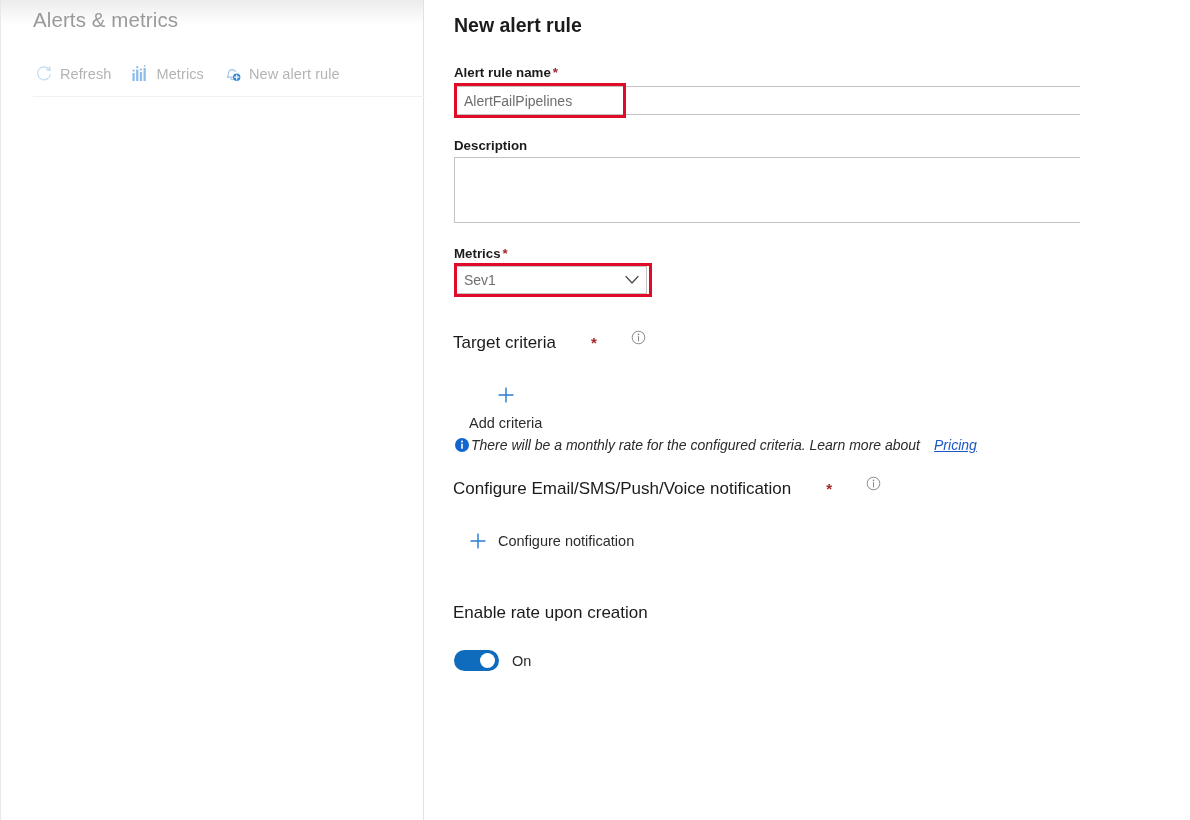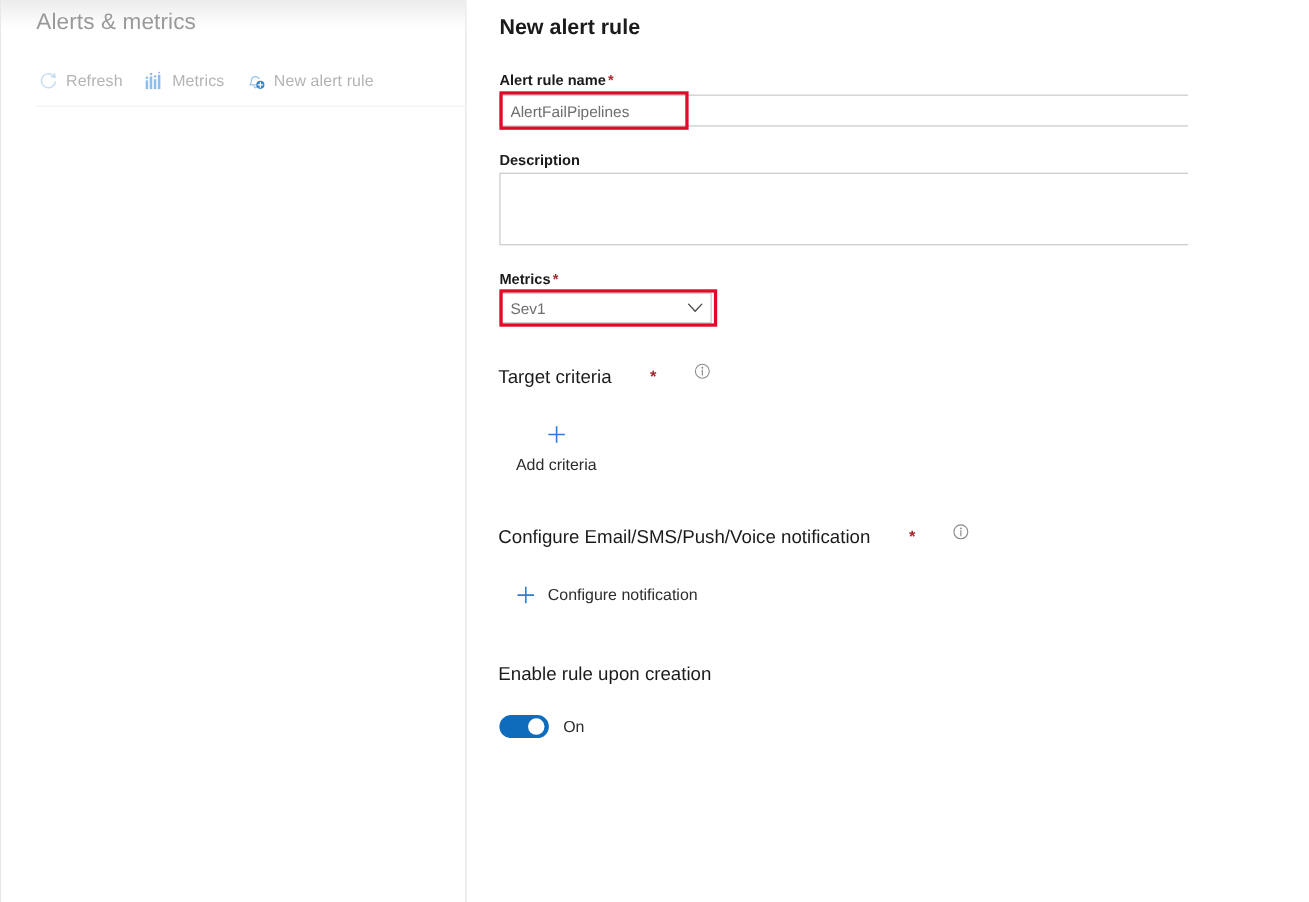--- a/index.html
+++ b/index.html
@@ -455,20 +455,31 @@
 
       <div class="addlink" style="left:44px; top:386px;flex-direction:column;">
         <span class="plus">
           <svg width="18" height="18" viewBox="0 0 18 18">
             <path d="M9 1.5 L9 16.5 M1.5 9 L16.5 9" stroke="#2b7cd3" stroke-width="1.45" stroke-linecap="butt"></path>
           </svg>
         </span>
         <span class="addlabel">Add criteria</span>
       </div>
 
+      <div id="info-note">
+        <span class="dot-i">
+          <svg width="16" height="16" viewBox="0 0 16 16">
+            <circle cx="8" cy="8" r="7" fill="#1264cf"></circle>
+            <circle cx="8" cy="4.6" r="1" fill="#ffffff"></circle>
+            <rect x="7.2" y="6.5" width="1.6" height="5.3" rx="0.4" fill="#ffffff"></rect>
+          </svg>
+        </span>
+        <span class="note-txt">There will be a monthly rate for the configured criteria. Learn more about</span>
+        <span class="note-link">Pricing</span>
+      </div>
 
       <div class="sec-head" style="left:28px; top:479px;">
         <span>Configure Email/SMS/Push/Voice notification</span>
         <span class="req">*</span>
         <span class="info-ring">
           <svg width="15" height="15" viewBox="0 0 15 15">
             <circle cx="7.5" cy="7.5" r="6.3" fill="none" stroke="#8a8a8a" stroke-width="1"></circle>
             <circle cx="7.5" cy="4.3" r="0.85" fill="#8a8a8a"></circle>
             <path d="M7.5 6.4 L7.5 11" stroke="#8a8a8a" stroke-width="1.05" stroke-linecap="round"></path>
           </svg>
@@ -477,21 +488,21 @@
 
       <div class="addlink" style="left:44px; top:532px;">
         <span class="plus">
           <svg width="18" height="18" viewBox="0 0 18 18">
             <path d="M9 1.5 L9 16.5 M1.5 9 L16.5 9" stroke="#2b7cd3" stroke-width="1.45" stroke-linecap="butt"></path>
           </svg>
         </span>
         <span class="addlabel">Configure notification</span>
       </div>
 
-      <div class="sec-head" style="left:28px; top:603px;">Enable rule upon creation</div>
+      <div class="sec-head" style="left:28px; top:603px;">Enable rate upon creation</div>
 
       <div id="toggle-row">
         <span class="tgl">
           <span class="knob"></span>
         </span>
         <span class="tgl-label">On</span>
       </div>
     </div>
 
   </div>

